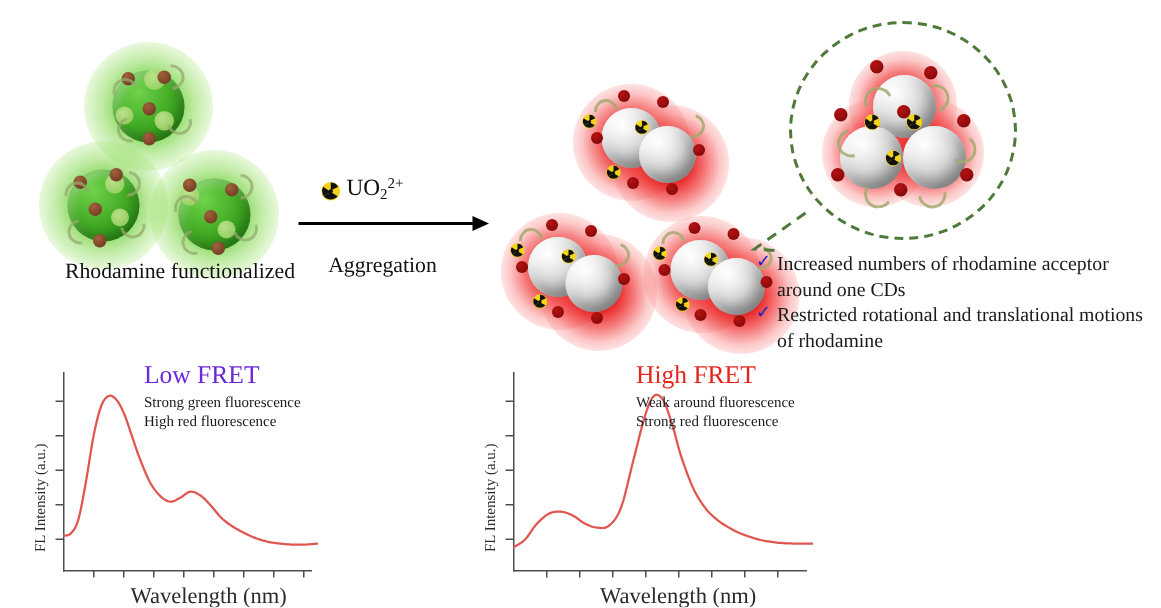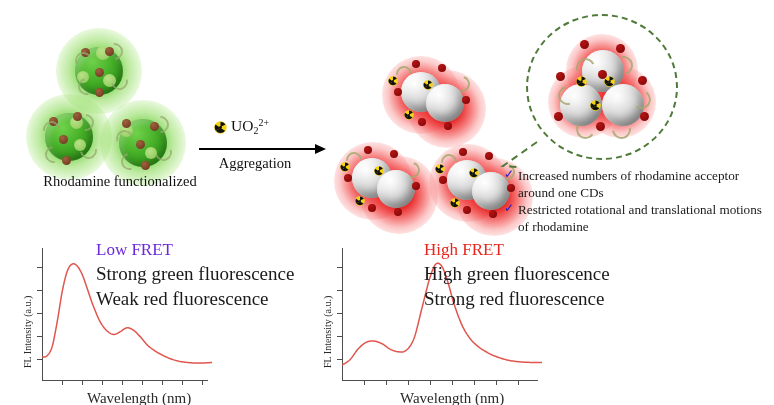--- a/index.html
+++ b/index.html
@@ -180,21 +180,21 @@
   .fret-title {
     position: absolute;
     color: #e8251d;
     font-size: 17px;
     font-family: "Liberation Serif", serif;
     white-space: nowrap;
   }
   .fret-desc {
     position: absolute;
     color: #1a1a1a;
-    font-size: 19px;
+    font-size: 10px;
     font-family: "Liberation Serif", serif;
     line-height: 1.30;
     white-space: nowrap;
   }
   .uo2-label {
     position: absolute;
     font-size: 15.5px;
     color: #111;
     font-family: "Liberation Serif", serif;
     white-space: nowrap;
@@ -281,21 +281,21 @@
       <circle cx="12" cy="12" r="2.6" fill="#111"></circle>
       <path d="M12 11 L12 1.2 A10.8 10.8 0 0 1 21.3 6.6 Z" fill="#111"></path>
       <path d="M12 13 L3.5 18 A10.8 10.8 0 0 1 2.7 6.6 Z" fill="#111"></path>
       <path d="M12 13 L20.5 18 A10.8 10.8 0 0 1 3.5 18 Z" fill="#111"></path>
     </svg>
     <div class="uo2-label" style="left:231px; top:117px;">
       <span>UO</span><sub>2</sub><sup>2+</sup>
     </div>
     <div class="arrow-line" style="left:199px; top:148px; width:119px;"></div>
     <div class="arrow-head" style="left:315px; top:144px;"></div>
-    <div class="arrow-caption" style="left:190px; top:155px;">
+    <div class="arrow-caption" style="left:190px; top:169px;">
       <div>Aggregation</div>
     </div>
   </div>
 
   <div>
 
     <div style="position:absolute; left:378px; top:52px; width:110px; height:96px;">
       <div class="cd-red" style="left:4px; top:4px;"></div>
       <div class="cd-red" style="left:30px; top:18px;"></div>
       <div class="cd-grey-core" style="left:23px; top:20px; width:40px; height:40px;"></div>
@@ -486,21 +486,21 @@
     <svg style="position:absolute; left:42px; top:8px;" width="170" height="133" viewBox="0 0 170 133">
       <polyline id="curve-low" fill="none" stroke="#e0564f" stroke-width="1.5" stroke-linejoin="round" points="0.00,109.06 0.30,109.02 0.69,109.01 1.16,109.01 1.67,109.01 2.23,108.98 2.82,108.90 3.41,108.76 4.00,108.53 4.57,108.19 5.10,107.73 5.10,107.73 5.61,107.19 6.12,106.63 6.63,106.03 7.14,105.35 7.65,104.57 8.16,103.68 8.67,102.64 9.18,101.43 9.69,100.03 10.20,98.42 10.20,98.42 10.71,96.56 11.22,94.47 11.73,92.18 12.24,89.72 12.75,87.12 13.26,84.41 13.77,81.62 14.28,78.80 14.79,75.96 15.30,73.15 15.30,73.15 15.81,70.26 16.32,67.20 16.83,64.03 17.34,60.79 17.85,57.52 18.36,54.29 18.87,51.12 19.38,48.08 19.89,45.21 20.40,42.56 20.40,42.56 20.91,40.07 21.42,37.68 21.93,35.37 22.44,33.18 22.95,31.09 23.46,29.12 23.97,27.28 24.48,25.58 24.99,24.02 25.50,22.61 25.50,22.61 26.01,21.36 26.52,20.28 27.03,19.34 27.54,18.55 28.05,17.87 28.56,17.31 29.07,16.85 29.58,16.48 30.09,16.19 30.60,15.96 30.60,15.96 31.11,15.82 31.62,15.79 32.13,15.86 32.64,16.03 33.15,16.29 33.66,16.63 34.17,17.04 34.68,17.51 35.19,18.04 35.70,18.62 35.70,18.62 36.21,19.26 36.72,19.97 37.23,20.76 37.74,21.61 38.25,22.53 38.76,23.50 39.27,24.54 39.78,25.62 40.29,26.75 40.80,27.93 40.80,27.93 41.31,29.18 41.82,30.52 42.33,31.93 42.84,33.40 43.35,34.91 43.86,36.45 44.37,38.00 44.88,39.55 45.39,41.07 45.90,42.56 45.90,42.56 46.40,44.02 46.89,45.46 47.38,46.91 47.86,48.35 48.34,49.79 48.84,51.24 49.35,52.70 49.87,54.18 50.42,55.67 51.00,57.19 51.00,57.19 51.61,58.76 52.25,60.40 52.92,62.09 53.60,63.80 54.29,65.50 55.00,67.18 55.71,68.81 56.41,70.36 57.11,71.82 57.80,73.15 57.80,73.15 58.48,74.37 59.16,75.52 59.84,76.60 60.52,77.61 61.20,78.55 61.88,79.44 62.56,80.27 63.24,81.04 63.92,81.77 64.60,82.46 64.60,82.46 65.28,83.10 65.96,83.70 66.64,84.26 67.32,84.76 68.00,85.20 68.68,85.59 69.36,85.91 70.04,86.16 70.72,86.34 71.40,86.45 71.40,86.45 72.08,86.46 72.76,86.36 73.44,86.18 74.12,85.93 74.80,85.62 75.48,85.27 76.16,84.90 76.84,84.51 77.52,84.14 78.20,83.79 78.20,83.79 78.88,83.41 79.56,82.97 80.24,82.48 80.92,81.97 81.60,81.46 82.28,80.98 82.96,80.55 83.64,80.19 84.32,79.94 85.00,79.80 85.00,79.80 85.68,79.78 86.36,79.84 87.04,79.98 87.72,80.19 88.40,80.47 89.08,80.79 89.76,81.16 90.44,81.57 91.12,82.00 91.80,82.46 91.80,82.46 92.48,82.96 93.16,83.51 93.84,84.12 94.52,84.77 95.20,85.45 95.88,86.16 96.56,86.89 97.24,87.63 97.92,88.37 98.60,89.11 98.60,89.11 99.28,89.87 99.96,90.66 100.64,91.49 101.32,92.33 102.00,93.18 102.68,94.03 103.36,94.85 104.04,95.64 104.72,96.39 105.40,97.09 105.40,97.09 106.08,97.74 106.76,98.35 107.44,98.92 108.12,99.47 108.80,100.00 109.48,100.51 110.16,101.00 110.84,101.47 111.52,101.94 112.20,102.41 112.20,102.41 112.87,102.86 113.53,103.29 114.19,103.70 114.84,104.10 115.49,104.49 116.16,104.87 116.84,105.24 117.53,105.62 118.25,106.01 119.00,106.40 119.00,106.40 119.78,106.80 120.59,107.22 121.43,107.64 122.28,108.06 123.14,108.48 124.02,108.89 124.90,109.29 125.77,109.68 126.64,110.04 127.50,110.39 127.50,110.39 128.35,110.72 129.20,111.03 130.05,111.33 130.90,111.61 131.75,111.89 132.60,112.15 133.45,112.39 134.30,112.62 135.15,112.84 136.00,113.05 136.00,113.05 136.85,113.24 137.70,113.41 138.55,113.57 139.40,113.71 140.25,113.84 141.10,113.96 141.95,114.07 142.80,114.18 143.65,114.28 144.50,114.38 144.50,114.38 145.35,114.48 146.20,114.57 147.05,114.65 147.90,114.73 148.75,114.80 149.60,114.86 150.45,114.92 151.30,114.97 152.15,115.01 153.00,115.05 153.00,115.05 153.85,115.07 154.70,115.10 155.55,115.11 156.40,115.12 157.25,115.13 158.10,115.12 158.95,115.11 159.80,115.10 160.65,115.07 161.50,115.04 161.50,115.05 162.39,115.00 163.34,114.94 164.32,114.87 165.31,114.79 166.28,114.71 167.21,114.63 168.07,114.55 168.84,114.48 169.49,114.42 170.00,114.38 170.00,114.38"></polyline>
     </svg>
 
     <div class="ylabel" style="left:22px; top:128px;">FL Intensity (a.u.)</div>
     <div class="axis-label" style="left:87px; top:150px;">Wavelength (nm)</div>
 
     <div class="fret-title" style="left: 96px; top: 0px; color: #6d28d9;">Low FRET</div>
     <div class="fret-desc" style="left:96px; top:22px;">
       <div>Strong green fluorescence</div>
-      <div>Weak red fluorescence</div>
+      <div>High red fluorescence</div>
     </div>
   </div>
 
   <div class="plot" style="left:320px; top:240px; width:340px; height:165px;">
     <div class="axis-line" style="left:22px; top:8px; width:1.4px; height:133px;"></div>
     <div class="axis-line" style="left:22px; top:140px; width:196px; height:1.4px;"></div>
 
     <div class="tick" style="left:17px; top:27px; width:5px; height:1.2px;"></div>
     <div class="tick" style="left:17px; top:50px; width:5px; height:1.2px;"></div>
     <div class="tick" style="left:17px; top:73px; width:5px; height:1.2px;"></div>
@@ -518,18 +518,18 @@
 
     <svg style="position:absolute; left:22px; top:8px;" width="200" height="133" viewBox="0 0 200 133">
       <polyline id="curve-high" fill="none" stroke="#e0564f" stroke-width="1.5" stroke-linejoin="round" points="0.00,117.04 0.48,116.75 1.09,116.40 1.81,116.00 2.62,115.55 3.50,115.05 4.42,114.49 5.35,113.87 6.27,113.21 7.16,112.49 8.00,111.72 8.00,111.72 8.80,110.85 9.60,109.87 10.40,108.79 11.20,107.66 12.00,106.48 12.80,105.30 13.60,104.15 14.40,103.04 15.20,102.01 16.00,101.08 16.00,101.08 16.80,100.23 17.60,99.41 18.40,98.62 19.20,97.88 20.00,97.17 20.80,96.52 21.60,95.91 22.40,95.36 23.20,94.86 24.00,94.43 24.00,94.43 24.80,94.06 25.60,93.76 26.40,93.51 27.20,93.32 28.00,93.18 28.80,93.09 29.60,93.04 30.40,93.03 31.20,93.05 32.00,93.10 32.00,93.10 32.80,93.19 33.60,93.33 34.40,93.52 35.20,93.75 36.00,94.01 36.80,94.31 37.60,94.64 38.40,94.99 39.20,95.37 40.00,95.76 40.00,95.76 40.80,96.20 41.60,96.70 42.40,97.24 43.20,97.82 44.00,98.42 44.80,99.02 45.60,99.60 46.40,100.14 47.20,100.64 48.00,101.08 48.00,101.08 48.80,101.47 49.60,101.85 50.40,102.20 51.20,102.53 52.00,102.83 52.80,103.09 53.60,103.32 54.40,103.51 55.20,103.65 56.00,103.74 56.00,103.74 56.80,103.82 57.60,103.90 58.40,103.97 59.20,104.01 60.00,103.99 60.80,103.90 61.60,103.72 62.40,103.42 63.20,102.99 64.00,102.41 64.00,102.41 64.80,101.73 65.60,100.99 66.40,100.19 67.20,99.28 68.00,98.25 68.80,97.08 69.60,95.73 70.40,94.20 71.20,92.44 72.00,90.44 72.00,90.44 72.80,88.14 73.60,85.51 74.40,82.63 75.20,79.54 76.00,76.31 76.80,72.98 77.60,69.61 78.40,66.27 79.20,62.99 80.00,59.85 80.00,59.85 80.81,56.71 81.63,53.46 82.46,50.13 83.30,46.78 84.13,43.47 84.94,40.25 85.75,37.17 86.53,34.27 87.28,31.62 88.00,29.26 88.00,29.26 88.68,27.16 89.33,25.24 89.95,23.50 90.54,21.93 91.13,20.53 91.70,19.30 92.26,18.23 92.83,17.32 93.41,16.57 94.00,15.96 94.00,15.96 94.60,15.52 95.20,15.26 95.80,15.17 96.40,15.24 97.00,15.46 97.60,15.83 98.20,16.34 98.80,16.98 99.40,17.74 100.00,18.62 100.00,18.62 100.60,19.65 101.20,20.88 101.80,22.26 102.40,23.79 103.00,25.44 103.60,27.17 104.20,28.98 104.80,30.83 105.40,32.71 106.00,34.58 106.00,34.58 106.59,36.49 107.17,38.50 107.74,40.57 108.30,42.71 108.88,44.89 109.46,47.09 110.05,49.31 110.67,51.52 111.32,53.71 112.00,55.86 112.00,55.86 112.72,58.02 113.47,60.24 114.25,62.50 115.06,64.76 115.88,67.00 116.70,69.20 117.54,71.34 118.37,73.39 119.19,75.34 120.00,77.14 120.00,77.14 120.80,78.82 121.60,80.40 122.40,81.88 123.20,83.29 124.00,84.62 124.80,85.89 125.60,87.09 126.40,88.25 127.20,89.36 128.00,90.44 128.00,90.44 128.80,91.47 129.60,92.42 130.40,93.31 131.20,94.14 132.00,94.93 132.80,95.67 133.60,96.39 134.40,97.08 135.20,97.75 136.00,98.42 136.00,98.42 136.80,99.07 137.60,99.68 138.40,100.25 139.20,100.80 140.00,101.33 140.80,101.84 141.60,102.33 142.40,102.80 143.20,103.27 144.00,103.74 144.00,103.74 144.78,104.19 145.54,104.62 146.27,105.03 147.01,105.43 147.75,105.82 148.51,106.20 149.31,106.57 150.14,106.95 151.04,107.34 152.00,107.73 152.00,107.73 153.04,108.14 154.14,108.56 155.31,108.99 156.51,109.42 157.75,109.85 159.01,110.27 160.27,110.67 161.54,111.05 162.78,111.40 164.00,111.72 164.00,111.72 165.20,112.01 166.40,112.27 167.60,112.51 168.80,112.73 170.00,112.93 171.20,113.11 172.40,113.28 173.60,113.43 174.80,113.58 176.00,113.71 176.00,113.72 177.20,113.84 178.40,113.94 179.60,114.03 180.80,114.11 182.00,114.17 183.20,114.23 184.40,114.27 185.60,114.31 186.80,114.35 188.00,114.38 188.00,114.38 189.25,114.41 190.59,114.42 191.98,114.43 193.38,114.43 194.75,114.42 196.06,114.41 197.28,114.40 198.37,114.39 199.29,114.38 200.00,114.38 200.00,114.38"></polyline>
     </svg>
 
     <div class="ylabel" style="left:2px; top:128px;">FL Intensity (a.u.)</div>
     <div class="axis-label" style="left:80px; top:150px;">Wavelength (nm)</div>
 
     <div class="fret-title" style="left: 104px; top: 0px; color: rgb(232, 37, 29);">High FRET</div>
     <div class="fret-desc" style="left:104px; top:22px;">
-      <div>High green fluorescence</div>
+      <div>Weak around fluorescence</div>
       <div>Strong red fluorescence</div>
     </div>
   </div>
 
 </div>
 
 </body></html>

